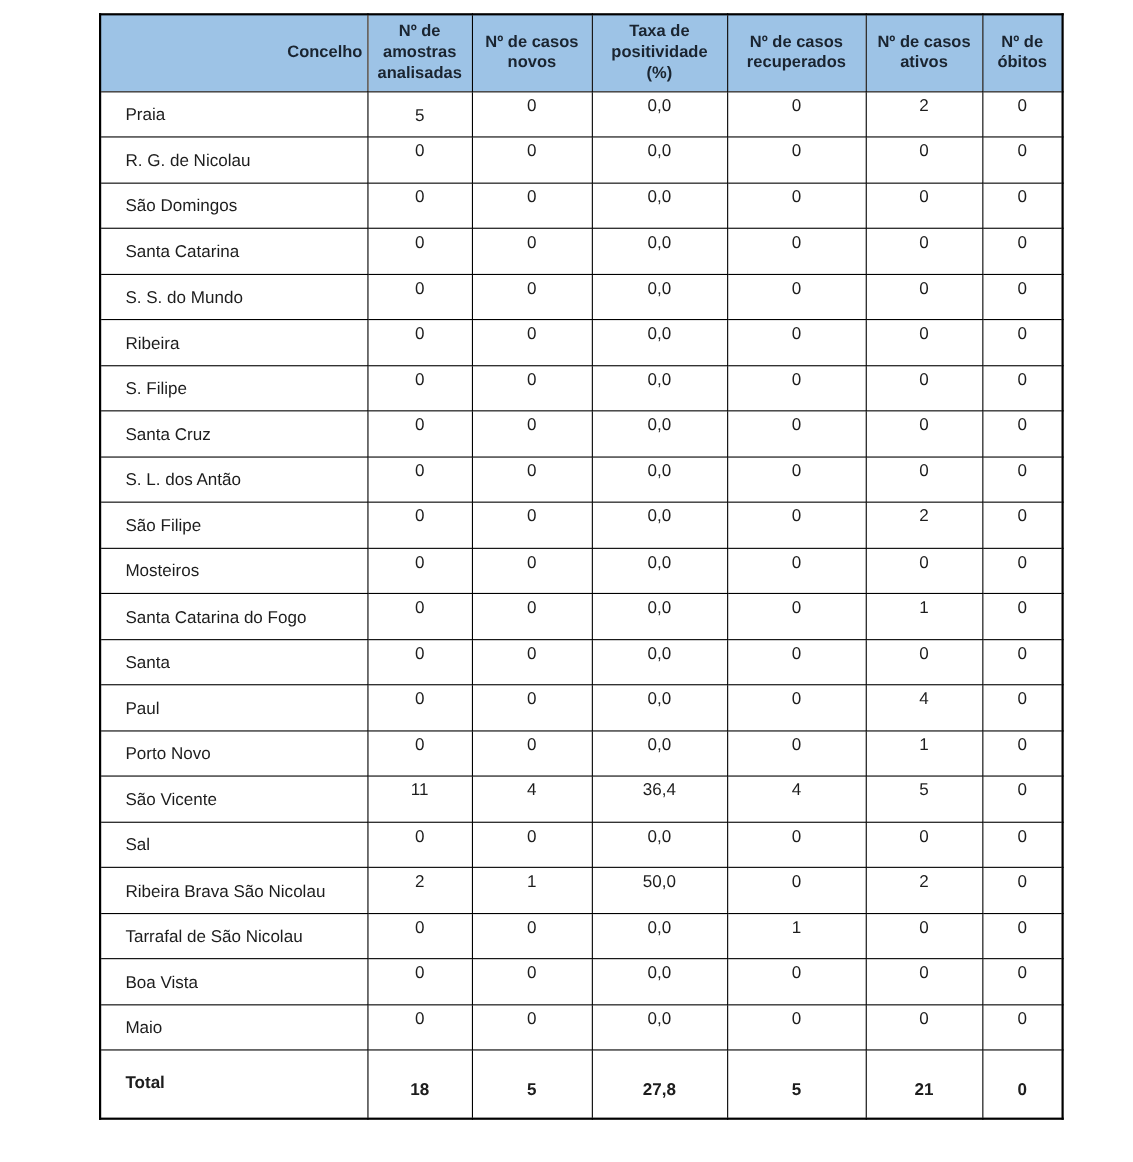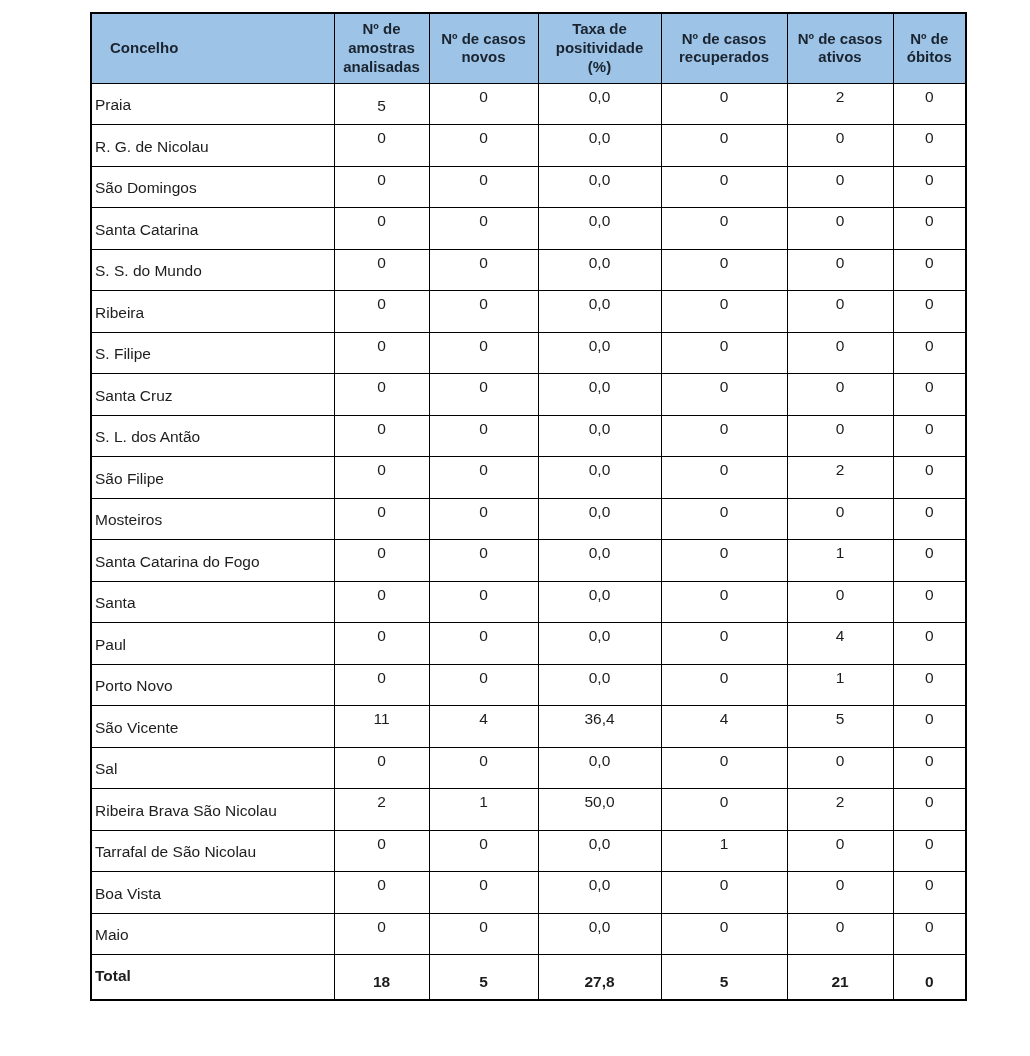--- a/index.html
+++ b/index.html
@@ -40,47 +40,47 @@
     background: #9DC3E6;
     color: #1a2430;
     font-weight: bold;
     font-size: 15px;
     line-height: 1.25;
     text-align: center;
     vertical-align: middle;
     padding: 2px 4px;
   }
   .covid-table th.col-concelho {
-    text-align: left;
+    text-align: right;
     padding-left: 18px;
   }
   .covid-table tbody tr {
     height: 41.5px;
   }
   .covid-table td {
     color: #1d1d1d;
     font-size: 15.5px;
   }
   .covid-table td.name {
     text-align: left;
     vertical-align: middle;
-    padding-left: 3px;
+    padding-left: 22px;
     padding-top: 4px;
   }
   .covid-table td.num {
     text-align: center;
     vertical-align: top;
     padding-top: 4px;
   }
   
   .covid-table tbody tr:first-child td:nth-child(2) {
     padding-top: 13px;
   }
   .covid-table tr.total-row {
-    height: 45px;
+    height: 62px;
   }
   .covid-table tr.total-row td {
     font-weight: bold;
   }
   .covid-table tr.total-row td.num {
     vertical-align: middle;
     padding-top: 12px;
   }
   .covid-table tr.total-row td.name {
     padding-top: 0;

